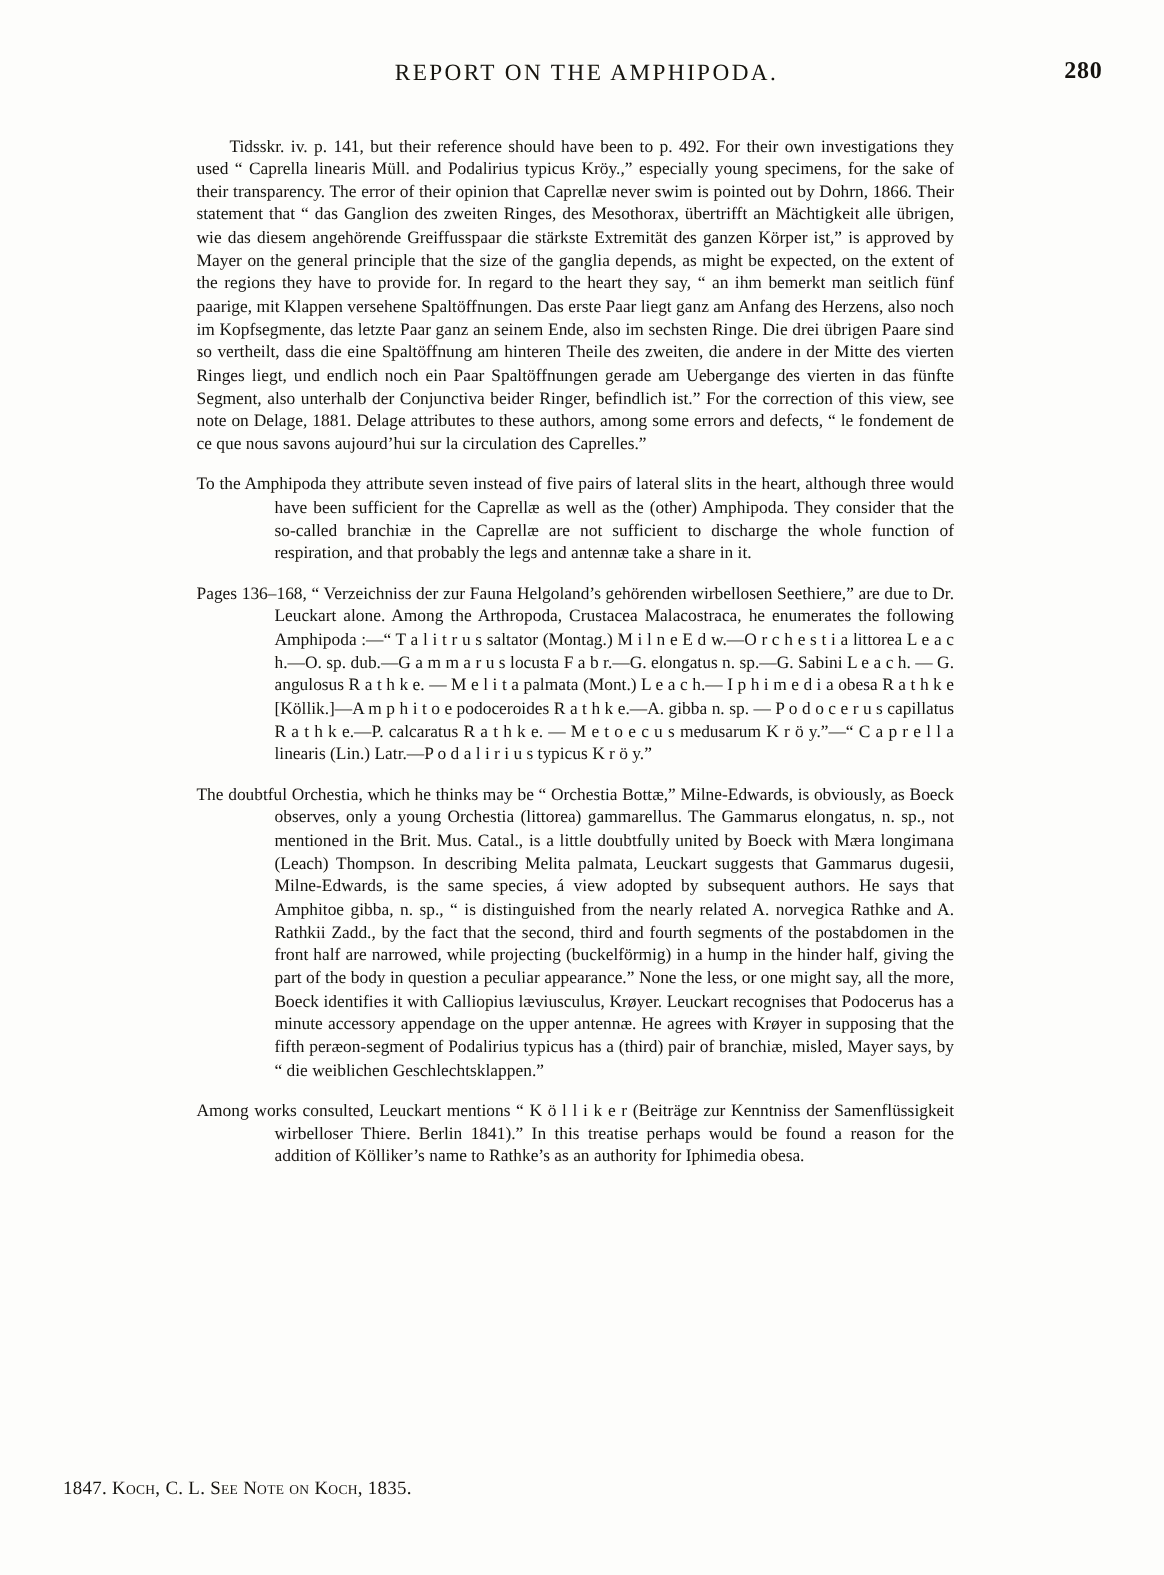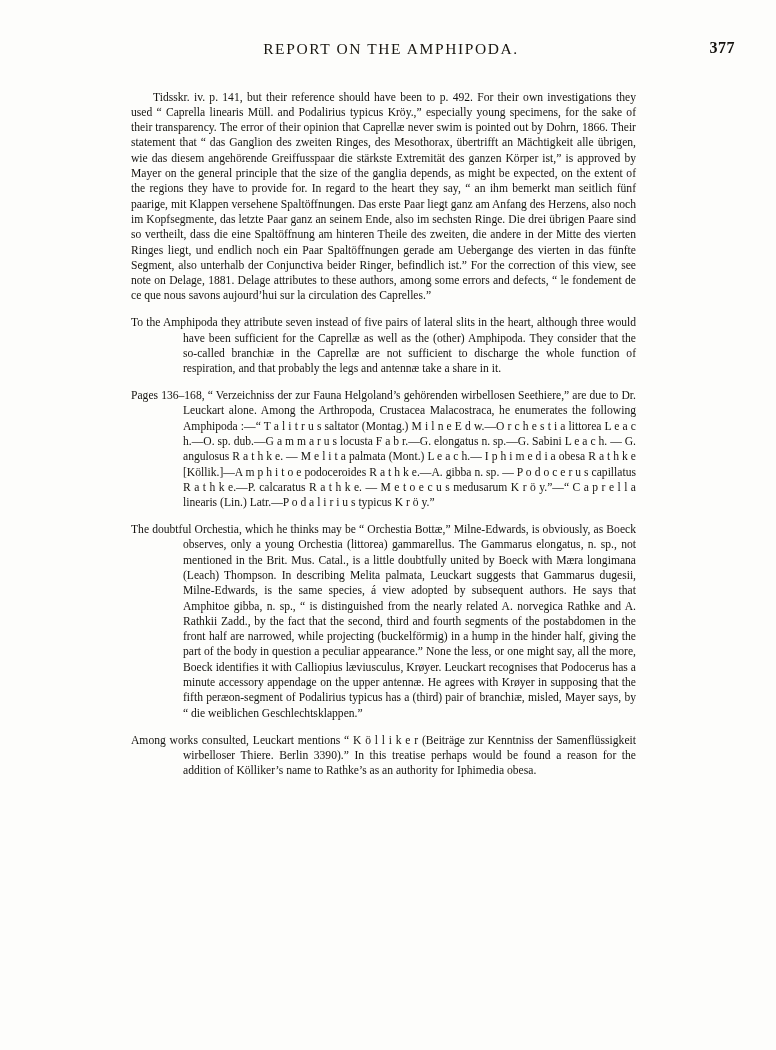--- a/index.html
+++ b/index.html
@@ -68,25 +68,26 @@
   }
   .smallcaps { font-variant: small-caps; }
 </style>
 </head>
 <body>
 
 <div class="page">
 
   <div class="header">
     <div class="header-title">Report on the Amphipoda.</div>
-    <div class="header-page">377</div>
+    <div class="header-page">280</div>
   </div>
 
   <div class="body">
     <p class="para" style="text-indent:22px;">Tidsskr. iv. p. 141, but their reference should have been to p. 492.   For their own investigations they used “ Caprella linearis Müll. and Podalirius typicus Kröy.,” especially young specimens, for the sake of their transparency.   The error of their opinion that Caprellæ never swim is pointed out by Dohrn, 1866.   Their statement that “ das Ganglion des zweiten Ringes, des Mesothorax, übertrifft an Mächtigkeit alle übrigen, wie das diesem angehörende Greiffusspaar die stärkste Extremität des ganzen Körper ist,” is approved by Mayer on the general principle that the size of the ganglia depends, as might be expected, on the extent of the regions they have to provide for.   In regard to the heart they say, “ an ihm bemerkt man seitlich fünf paarige, mit Klappen versehene Spaltöffnungen.   Das erste Paar liegt ganz am Anfang des Herzens, also noch im Kopfsegmente, das letzte Paar ganz an seinem Ende, also im sechsten Ringe.   Die drei übrigen Paare sind so vertheilt, dass die eine Spaltöffnung am hinteren Theile des zweiten, die andere in der Mitte des vierten Ringes liegt, und endlich noch ein Paar Spaltöffnungen gerade am Uebergange des vierten in das fünfte Segment, also unterhalb der Conjunctiva beider Ringer, befindlich ist.”   For the correction of this view, see note on Delage, 1881.   Delage attributes to these authors, among some errors and defects, “ le fondement de ce que nous savons aujourd’hui sur la circulation des Caprelles.”</p>
     <p class="para hanging">To the Amphipoda they attribute seven instead of five pairs of lateral slits in the heart, although three would have been sufficient for the Caprellæ as well as the (other) Amphipoda.   They consider that the so-called branchiæ in the Caprellæ are not sufficient to discharge the whole function of respiration, and that probably the legs and antennæ take a share in it.</p>
     <p class="para hanging">Pages 136–168, “ Verzeichniss der zur Fauna Helgoland’s gehörenden wirbellosen Seethiere,” are due to Dr. Leuckart alone.   Among the Arthropoda, Crustacea Malacostraca, he enumerates the following Amphipoda :—“ T a l i t r u s  saltator (Montag.)  M i l n e  E d w.—O r c h e s t i a  littorea  L e a c h.—O. sp. dub.—G a m m a r u s  locusta  F a b r.—G. elongatus n. sp.—G. Sabini  L e a c h. — G. angulosus  R a t h k e. — M e l i t a  palmata (Mont.)  L e a c h.— I p h i m e d i a  obesa  R a t h k e [Köllik.]—A m p h i t o e  podoceroides  R a t h k e.—A. gibba n. sp. — P o d o c e r u s  capillatus  R a t h k e.—P. calcaratus  R a t h k e. — M e t o e c u s  medusarum  K r ö y.”—“ C a p r e l l a  linearis (Lin.)  Latr.—P o d a l i r i u s  typicus  K r ö y.”</p>
     <p class="para hanging">The doubtful Orchestia, which he thinks may be “ Orchestia Bottæ,” Milne-Edwards, is obviously, as Boeck observes, only a young Orchestia (littorea) gammarellus.   The Gammarus elongatus, n. sp., not mentioned in the Brit. Mus. Catal., is a little doubtfully united by Boeck with Mæra longimana (Leach) Thompson.   In describing Melita palmata, Leuckart suggests that Gammarus dugesii, Milne-Edwards, is the same species, á view adopted by subsequent authors.   He says that Amphitoe gibba, n. sp., “ is distinguished from the nearly related A. norvegica Rathke and A. Rathkii Zadd., by the fact that the second, third and fourth segments of the postabdomen in the front half are narrowed, while projecting (buckelförmig) in a hump in the hinder half, giving the part of the body in question a peculiar appearance.”   None the less, or one might say, all the more, Boeck identifies it with Calliopius læviusculus, Krøyer.   Leuckart recognises that Podocerus has a minute accessory appendage on the upper antennæ.   He agrees with Krøyer in supposing that the fifth peræon-segment of Podalirius typicus has a (third) pair of branchiæ, misled, Mayer says, by “ die weiblichen Geschlechtsklappen.”</p>
-    <p class="para hanging">Among works consulted, Leuckart mentions “ K ö l l i k e r (Beiträge zur Kenntniss der Samenflüssigkeit wirbelloser Thiere.   Berlin 3390).”   In this treatise perhaps would be found a reason for the addition of Kölliker’s name to Rathke’s as an authority for Iphimedia obesa.</p>
+    <p class="para hanging">Among works consulted, Leuckart mentions “ K ö l l i k e r (Beiträge zur Kenntniss der Samenflüssigkeit wirbelloser Thiere.   Berlin 1841).”   In this treatise perhaps would be found a reason for the addition of Kölliker’s name to Rathke’s as an authority for Iphimedia obesa.</p>
   </div>
 
+  <div class="footer-note smallcaps">1847. Koch, C. L.   See Note on Koch, 1835.</div>
 
 </div>
 
 </body></html>

